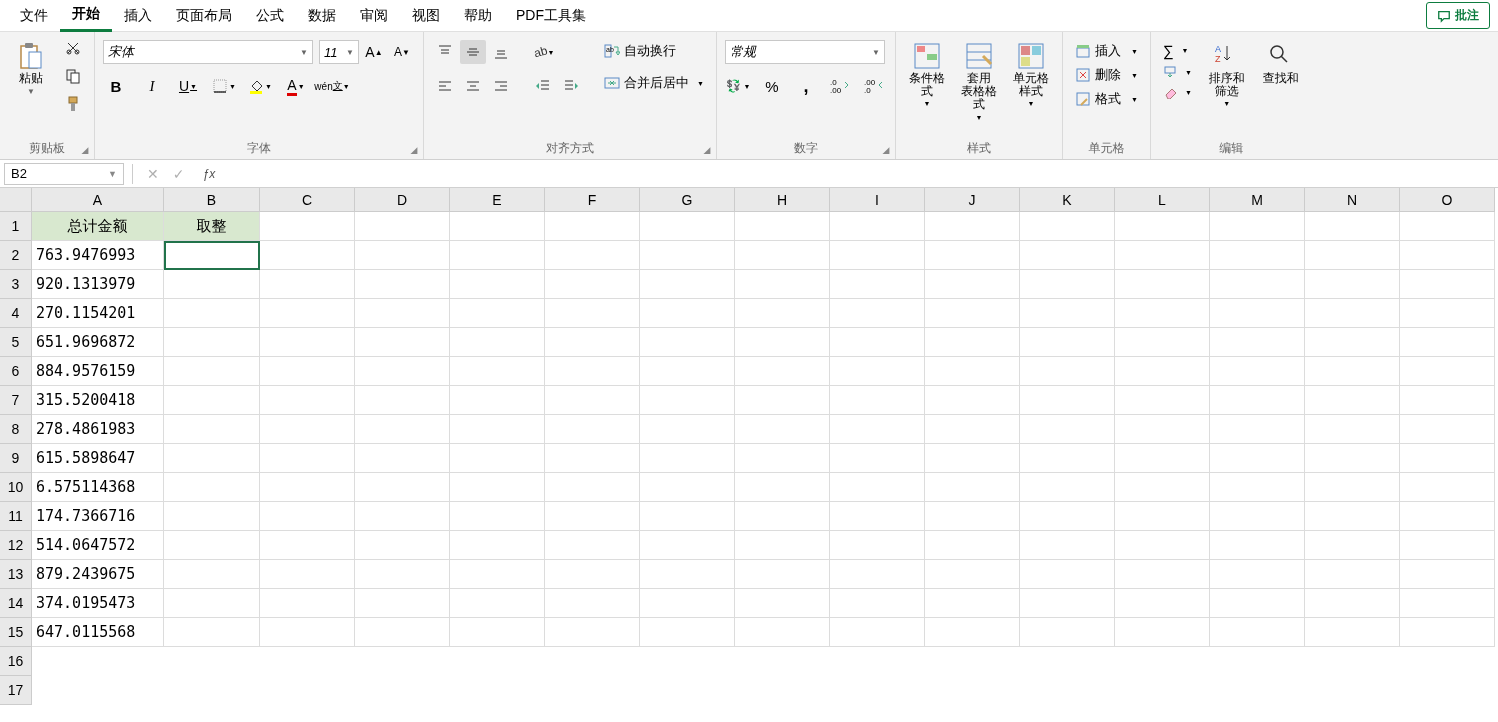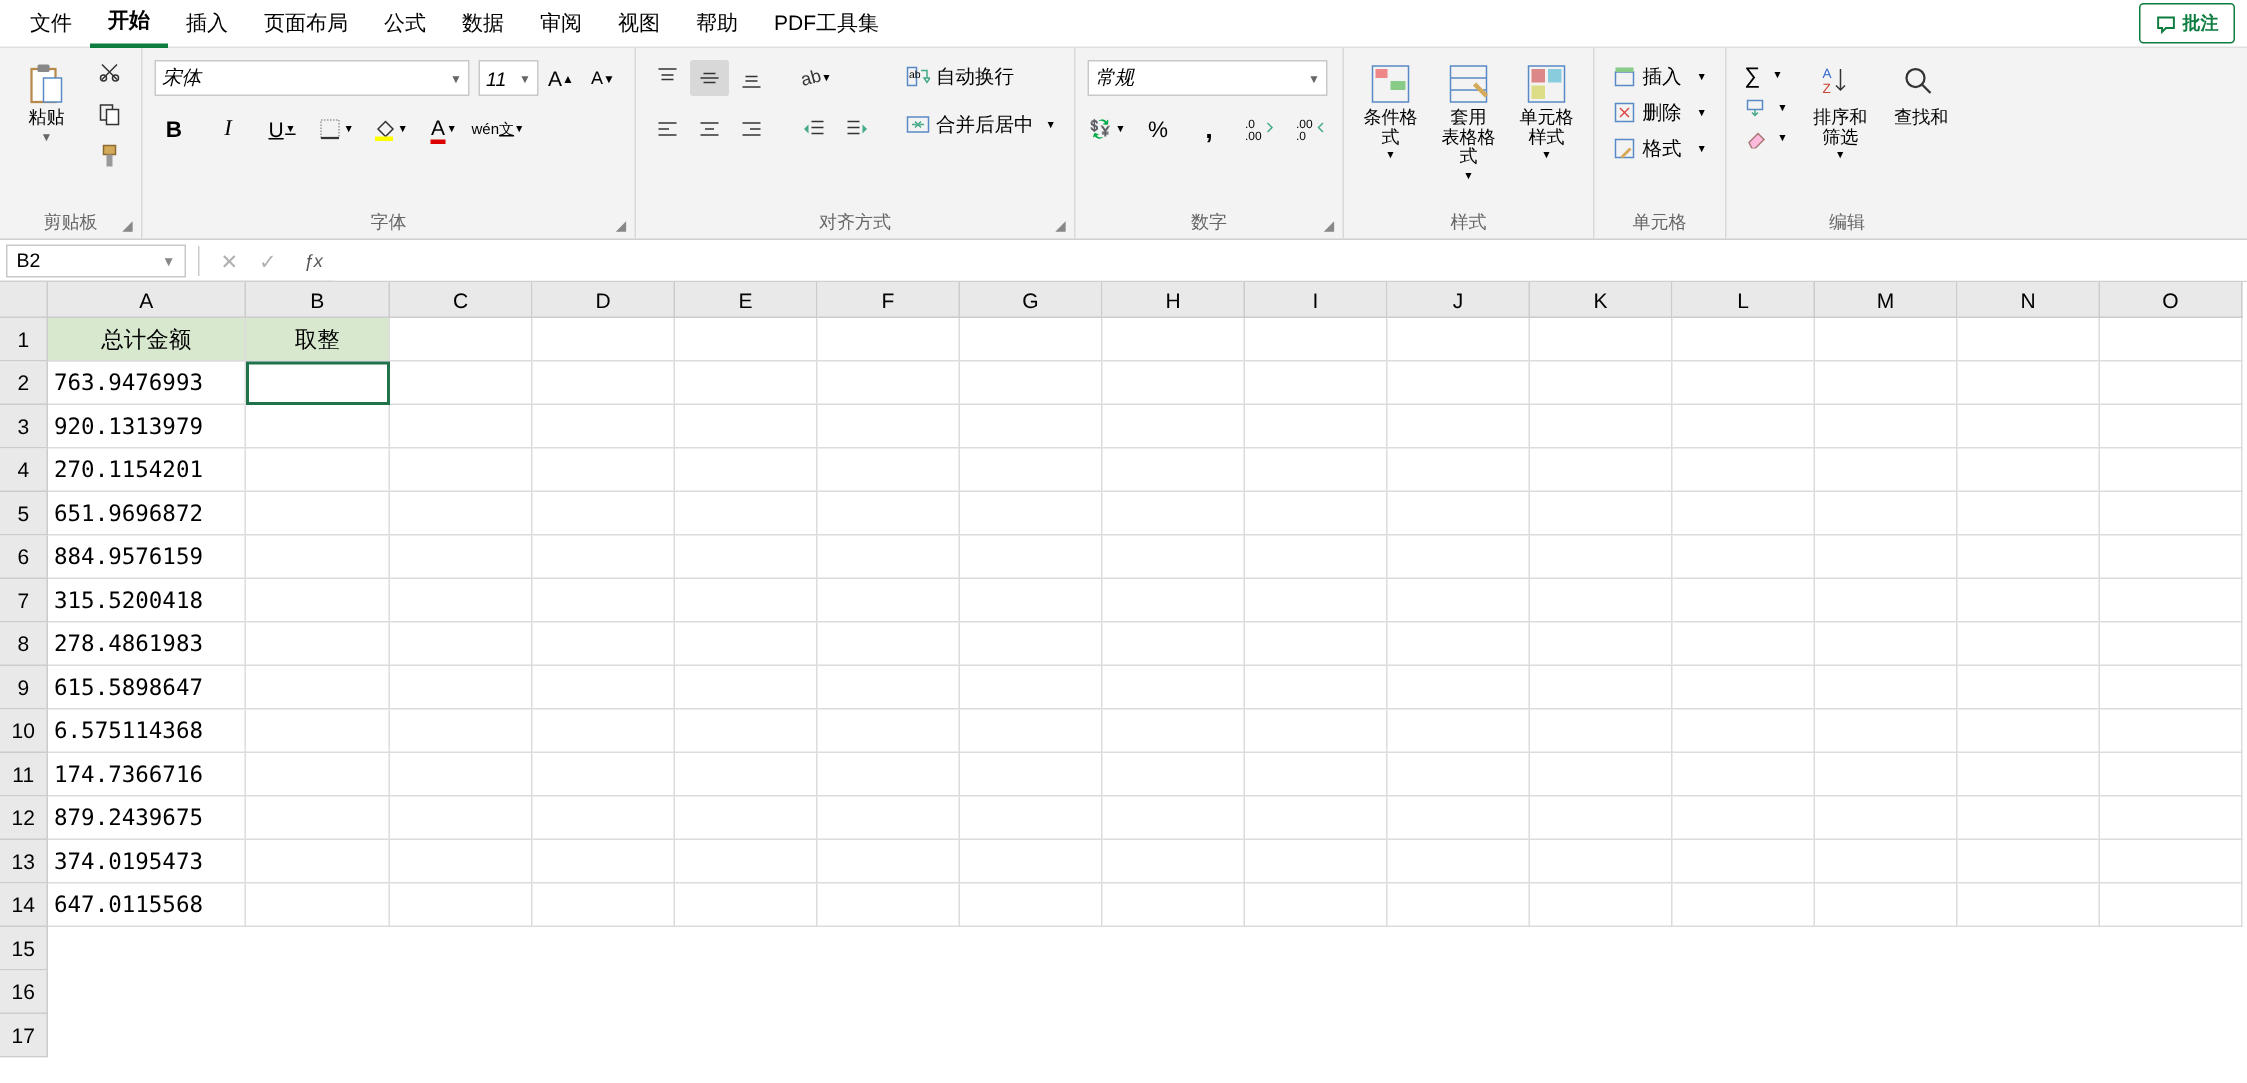--- a/index.html
+++ b/index.html
@@ -670,20 +670,37 @@
             <div class="cell" style="width: 95px;"></div>
             <div class="cell" style="width: 95px;"></div>
             <div class="cell" style="width: 95px;"></div>
             <div class="cell" style="width: 95px;"></div>
             <div class="cell" style="width: 95px;"></div>
             <div class="cell" style="width: 95px;"></div>
             <div class="cell" style="width: 95px;"></div>
             <div class="cell" style="width: 95px;"></div>
           </div>
           <div class="cellrow">
+            <div class="cell" style="width: 132px;">514.0647572</div>
+            <div class="cell" style="width: 96px;"></div>
+            <div class="cell" style="width: 95px;"></div>
+            <div class="cell" style="width: 95px;"></div>
+            <div class="cell" style="width: 95px;"></div>
+            <div class="cell" style="width: 95px;"></div>
+            <div class="cell" style="width: 95px;"></div>
+            <div class="cell" style="width: 95px;"></div>
+            <div class="cell" style="width: 95px;"></div>
+            <div class="cell" style="width: 95px;"></div>
+            <div class="cell" style="width: 95px;"></div>
+            <div class="cell" style="width: 95px;"></div>
+            <div class="cell" style="width: 95px;"></div>
+            <div class="cell" style="width: 95px;"></div>
+            <div class="cell" style="width: 95px;"></div>
+          </div>
+          <div class="cellrow">
             <div class="cell" style="width: 132px;">879.2439675</div>
             <div class="cell" style="width: 96px;"></div>
             <div class="cell" style="width: 95px;"></div>
             <div class="cell" style="width: 95px;"></div>
             <div class="cell" style="width: 95px;"></div>
             <div class="cell" style="width: 95px;"></div>
             <div class="cell" style="width: 95px;"></div>
             <div class="cell" style="width: 95px;"></div>
             <div class="cell" style="width: 95px;"></div>
             <div class="cell" style="width: 95px;"></div>

